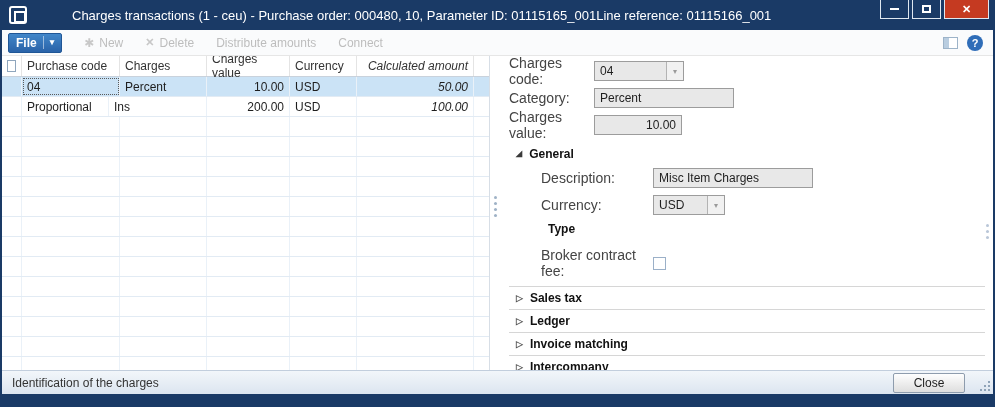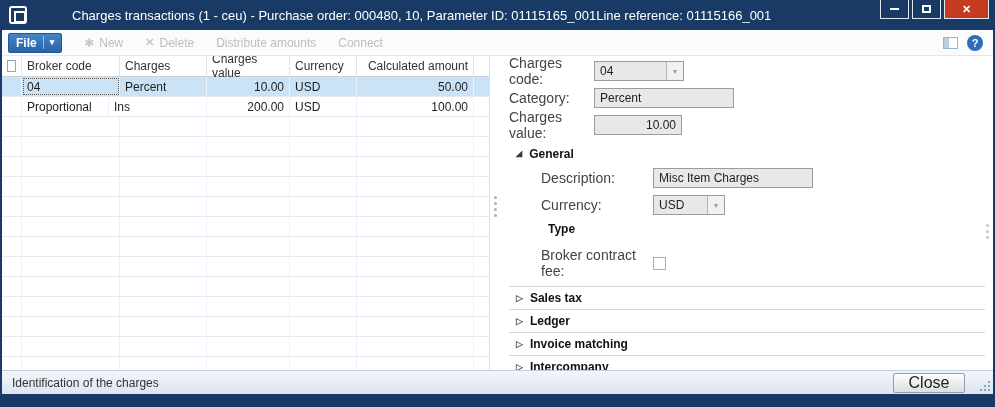--- a/index.html
+++ b/index.html
@@ -41,21 +41,21 @@
   .grid-row { display: flex; height: 20px; border-bottom: 1px solid #e2ebf4; }
   .grid-row .cell { font-size: 12px; color: #1e1e1e; display: flex; align-items: center; padding: 0 5px; border-right: 1px solid #eaf1f8; }
   .grid-row.selected { background: #cbe3f6; }
   .num { justify-content: flex-end; }
   .focus { outline: 1px dotted #5a5a5a; outline-offset: -2px; }
   .w-cb   { width: 20px;  flex: none; }
   .w-code { width: 98px;  flex: none; }
   .w-cat  { width: 87px;  flex: none; }
   .w-val  { width: 83px;  flex: none; }
   .w-cur  { width: 67px;  flex: none; }
-  .w-calc { width: 117px; flex: none; }
+  .w-calc { width: 117px; flex: none; font-style: italic; }
   .w-fill { flex: 1; border-right: none !important; }
   .checkbox { width: 12px; height: 12px; border: 1px solid #8fa6bd; background: #fff; display: inline-block; }
 
   
   .splitter { width: 12px; flex: none; border-left: 1px solid #d7dee6; position: relative; background: #fff; cursor: col-resize; }
   .grip-dots { position: absolute; left: 4px; top: 140px; width: 3px; height: 3px; border-radius: 50%; background: #9fb2c6; box-shadow: 0 6px 0 #9fb2c6, 0 12px 0 #9fb2c6, 0 18px 0 #9fb2c6; }
 
   
   .panel { flex: 1; padding-top: 5px; position: relative; overflow: hidden; }
   .frow { display: flex; align-items: center; height: 20px; margin: 0 8px 7px 8px; }
@@ -79,21 +79,21 @@
   .type-label { margin: 4px 8px 16px 47px; height: 15px; font-size: 12px; font-weight: bold; color: #111; }
   .frow.broker { margin-top: 5px; }
   .cbox { width: 13px; height: 13px; border: 1px solid #9bb0c8; background: #fff; display: inline-block; cursor: pointer; }
   .sections { margin: 13px 8px 0 8px; border-bottom: 1px solid #d6d6d6; }
   .section { display: flex; align-items: center; gap: 7px; height: 23px; border-top: 1px solid #d6d6d6; padding-left: 7px; font-size: 12px; font-weight: bold; color: #111; cursor: pointer; }
   .edge-grip { position: absolute; right: 4px; top: 168px; width: 3px; height: 3px; border-radius: 50%; background: #b9c6d8; box-shadow: 0 6px 0 #b9c6d8, 0 12px 0 #b9c6d8; }
 
   
   .statusbar { position: absolute; top: 370px; left: 2px; width: 991px; height: 24px; background: linear-gradient(#f2f6fa, #dce5f0); border-top: 1px solid #c2cedd; display: flex; align-items: center; }
   .status-text { margin-left: 10px; font-size: 12px; color: #333; }
-  .close-btn { position: absolute; right: 28px; top: 2px; width: 72px; height: 20px; background: linear-gradient(#fefefe, #dedede); border: 1px solid #8e9cad; border-radius: 2px; font-size: 16px; color: #222; font-family: "Liberation Sans", sans-serif; cursor: pointer; }
+  .close-btn { position: absolute; right: 28px; top: 2px; width: 72px; height: 20px; background: linear-gradient(#fefefe, #dedede); border: 1px solid #8e9cad; border-radius: 2px; font-size: 12px; color: #222; font-family: "Liberation Sans", sans-serif; cursor: pointer; }
   .resize-grip { position: absolute; right: 3px; bottom: 3px; width: 12px; height: 12px; cursor: nwse-resize; }
   .resize-grip::after { content: ''; position: absolute; right: 0; bottom: 0; width: 2px; height: 2px; background: #8fa3b8; box-shadow: -4px 0 #8fa3b8, -8px 0 #8fa3b8, 0 -4px #8fa3b8, -4px -4px #8fa3b8, 0 -8px #8fa3b8; }
 
   .bottom-strip { position: absolute; top: 394px; left: 0; width: 995px; height: 13px; background: #1a3a66; }
 </style>
 </head>
 <body>
 
 <div class="window">
 
@@ -139,21 +139,21 @@
     </div>
   </div>
 
   <div class="content">
 
     <div class="grid">
       <div class="grid-header">
         <div class="cell w-cb">
             <span class="checkbox"></span>
           </div>
-        <div class="cell w-code">Broker code</div>
+        <div class="cell w-code">Purchase code</div>
         <div class="cell w-cat">Charges</div>
         <div class="cell w-val num">Charges value</div>
         <div class="cell w-cur">Currency</div>
         <div class="cell w-calc num">Calculated amount</div>
         <div class="cell w-fill"></div>
       </div>
 
       <div class="grid-row selected">
         <div class="cell w-cb"></div>
         <div class="cell w-code focus">04</div>

